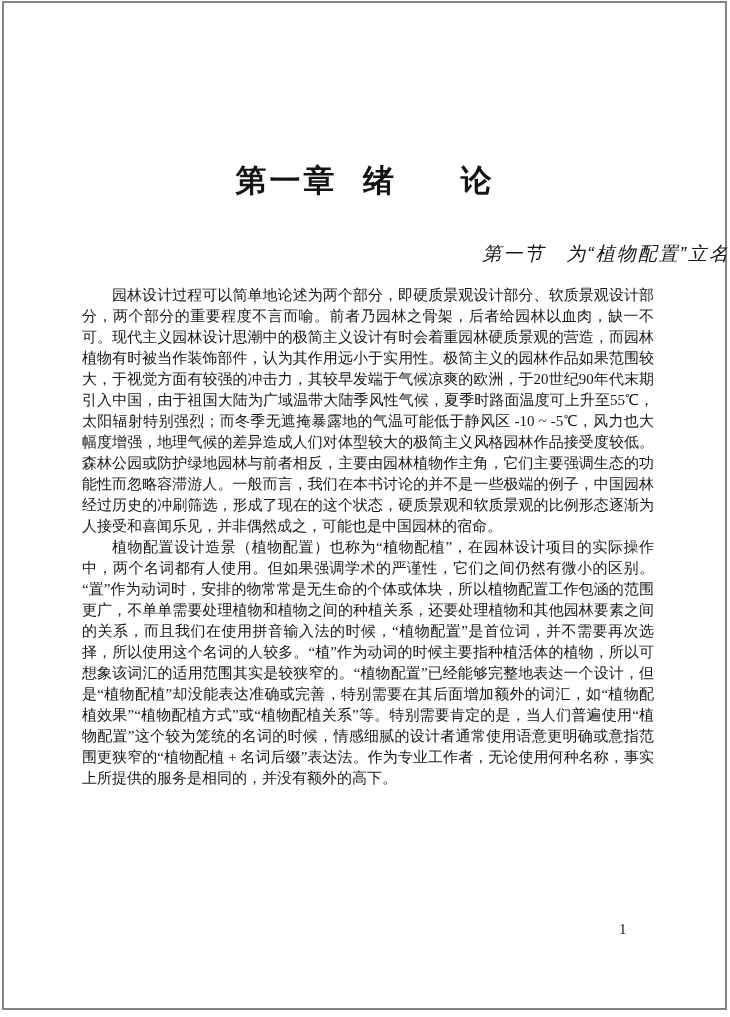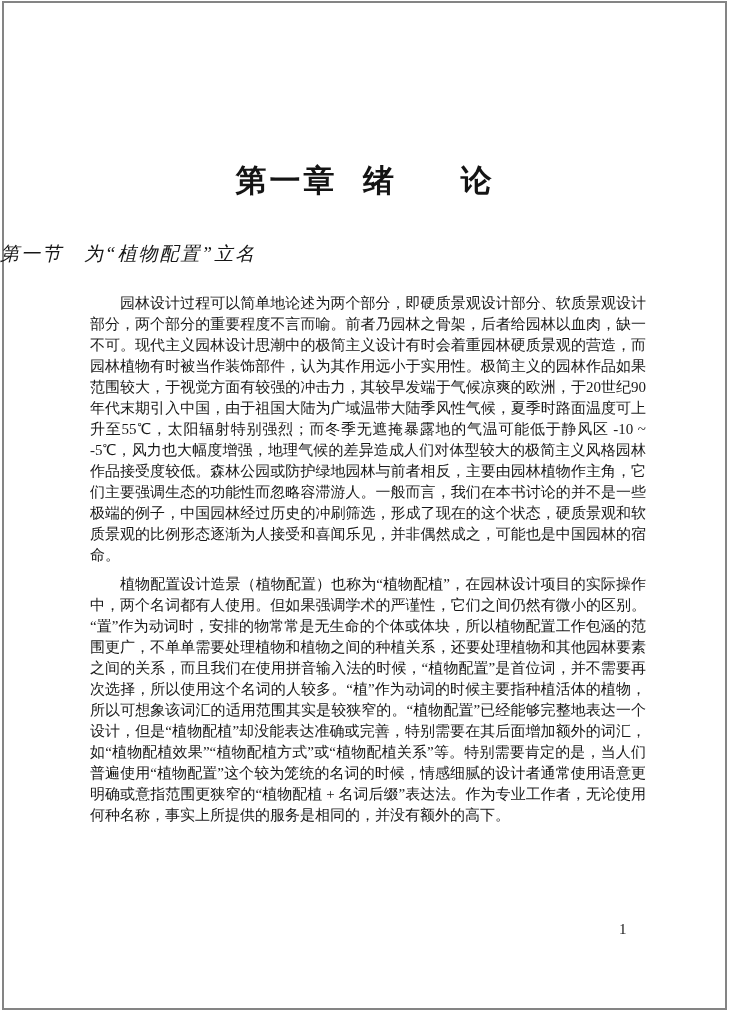--- a/index.html
+++ b/index.html
@@ -39,40 +39,40 @@
     white-space: nowrap;
     margin-top: 11px;
   }
   .chapter-title .part-2 { margin-left: 14px; }
   .chapter-title .part-3 { margin-left: 52px; }
   .section-title {
     position: absolute;
     top: 241px;
     left: 0;
     width: 730px;
-    text-align: left;
-    font-family: Liberation Serif, serif;
+    text-align: right;
+    font-family: Liberation Sans, sans-serif;
     font-style: italic;
     font-size: 19px;
     letter-spacing: 2px;
     color: #161616;
     white-space: nowrap;
   }
   .body-text {
     position: absolute;
     top: 285px;
     left: 82px;
     width: 572px;
     font-size: 15px;
     line-height: 21px;
     text-align: justify;
     color: #181818;
   }
   .body-text p {
-    margin: 8px;
+    margin: 0;
     padding: 0;
     text-indent: 2em;
   }
   .page-number {
     position: absolute;
     top: 921px;
     left: 619px;
     font-size: 15px;
     color: #181818;
   }

